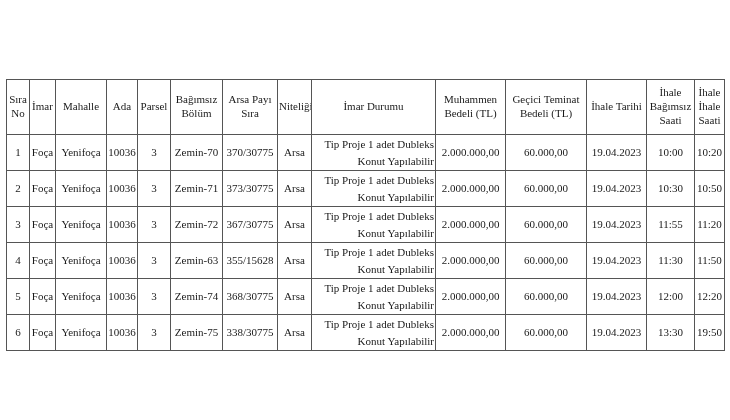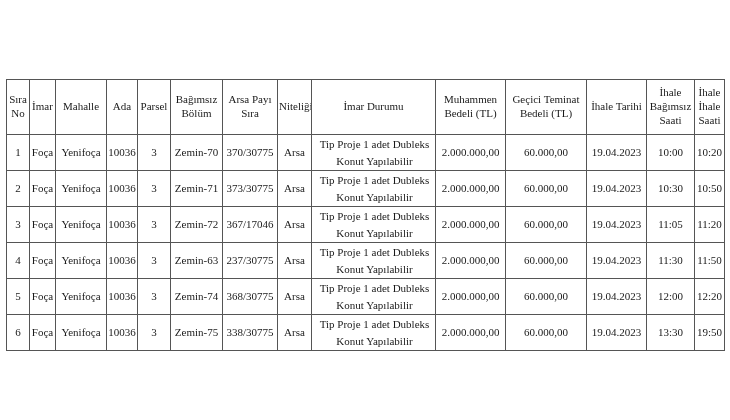--- a/index.html
+++ b/index.html
@@ -14,21 +14,21 @@
   table.auction th, table.auction td {
     border: 1.3px solid #555555;
     padding: 0 1px;
     text-align: center; vertical-align: middle;
     font-weight: normal;
     white-space: nowrap;
     overflow: hidden;
   }
   table.auction thead tr { height: 55px; }
   table.auction tbody tr { height: 36px; }
-  table.auction td.imar { text-align: center; white-space: normal; padding-left: 3px; line-height: 17px; }
+  table.auction td.imar { text-align: right; white-space: normal; padding-left: 3px; line-height: 17px; }
   table.auction th .ln { display: block; }
 </style>
 </head>
 <body>
 
 <table class="auction">
   <colgroup>
     <col style="width:23px">
       <col style="width:26px">
       <col style="width:51px">
@@ -132,37 +132,37 @@
       <td>10:30</td>
       <td>10:50</td>
     </tr>
     <tr>
       <td>3</td>
       <td>Foça</td>
       <td>Yenifoça</td>
       <td>10036</td>
       <td>3</td>
       <td>Zemin-72</td>
-      <td>367/17046</td>
-      <td>Arsa</td>
-      <td class="imar">Tip Proje 1 adet Dubleks Konut Yapılabilir</td>
-      <td>2.000.000,00</td>
-      <td>60.000,00</td>
-      <td>19.04.2023</td>
-      <td>11:05</td>
+      <td>367/30775</td>
+      <td>Arsa</td>
+      <td class="imar">Tip Proje 1 adet Dubleks Konut Yapılabilir</td>
+      <td>2.000.000,00</td>
+      <td>60.000,00</td>
+      <td>19.04.2023</td>
+      <td>11:55</td>
       <td>11:20</td>
     </tr>
     <tr>
       <td>4</td>
       <td>Foça</td>
       <td>Yenifoça</td>
       <td>10036</td>
       <td>3</td>
       <td>Zemin-63</td>
-      <td>237/30775</td>
+      <td>355/15628</td>
       <td>Arsa</td>
       <td class="imar">Tip Proje 1 adet Dubleks Konut Yapılabilir</td>
       <td>2.000.000,00</td>
       <td>60.000,00</td>
       <td>19.04.2023</td>
       <td>11:30</td>
       <td>11:50</td>
     </tr>
     <tr>
       <td>5</td>

